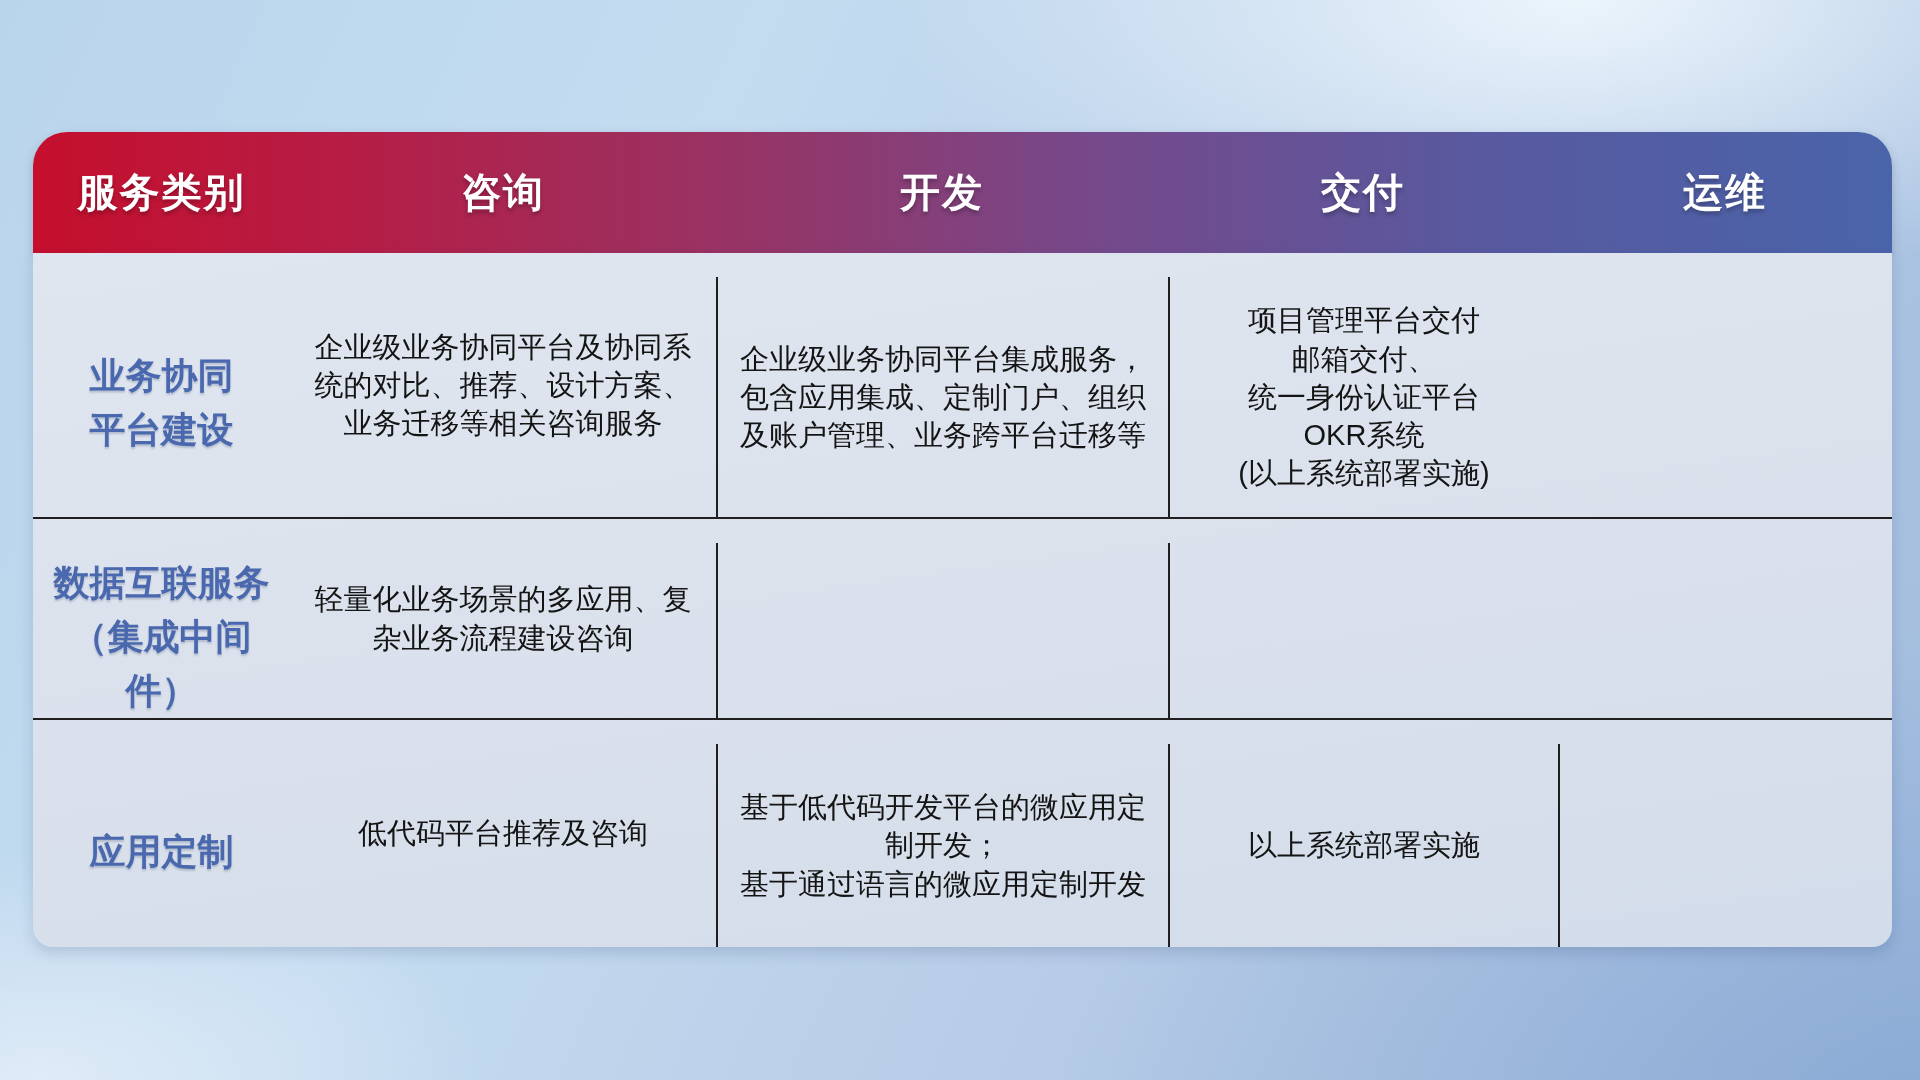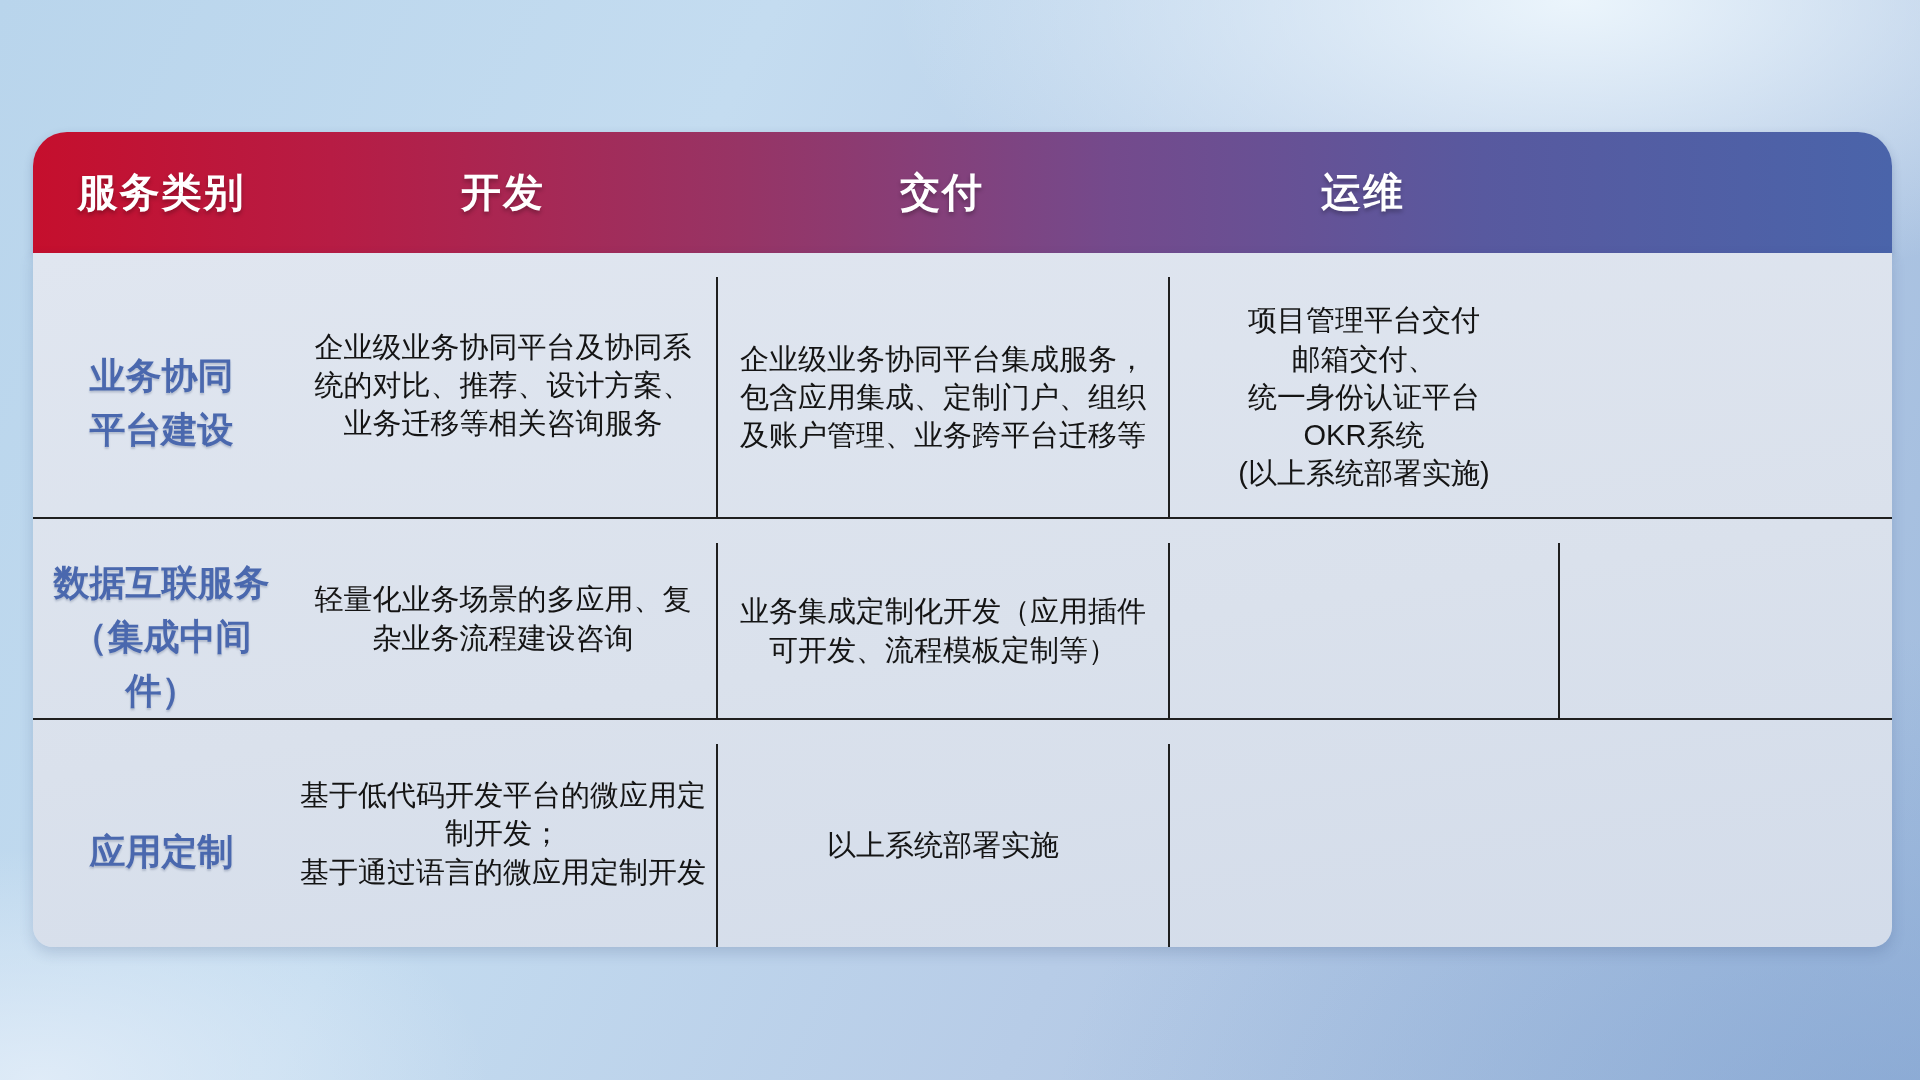--- a/index.html
+++ b/index.html
@@ -80,20 +80,21 @@
   }
 </style>
 </head>
 <body>
 
 <div class="page">
   <div class="service-table">
 
     <div class="thead">
       <div class="th">服务类别</div>
+      <div class="th">咨询</div>
       <div class="th">开发</div>
       <div class="th">交付</div>
       <div class="th">运维</div>
     </div>
 
     <div class="tbody">
 
       <div class="row row-1">
         <div class="cell cat">业务协同
 平台建设</div>
@@ -108,28 +109,27 @@
 统一身份认证平台
 OKR系统
 (以上系统部署实施)</div>
       </div>
 
       <div class="row row-2">
         <div class="cell cat">数据互联服务
 （集成中间件）</div>
         <div class="cell">轻量化业务场景的多应用、复
 杂业务流程建设咨询</div>
-        <div class="cell">业务集成定制化开发（应用插件
-可开发、流程模板定制等）</div>
         <div class="cell"></div>
         <div class="cell"></div>
       </div>
 
       <div class="row row-3">
         <div class="cell cat">应用定制</div>
+        <div class="cell">低代码平台推荐及咨询</div>
         <div class="cell">基于低代码开发平台的微应用定
 制开发；
 基于通过语言的微应用定制开发</div>
         <div class="cell">以上系统部署实施</div>
         <div class="cell"></div>
       </div>
 
     </div>
   </div>
 </div>

